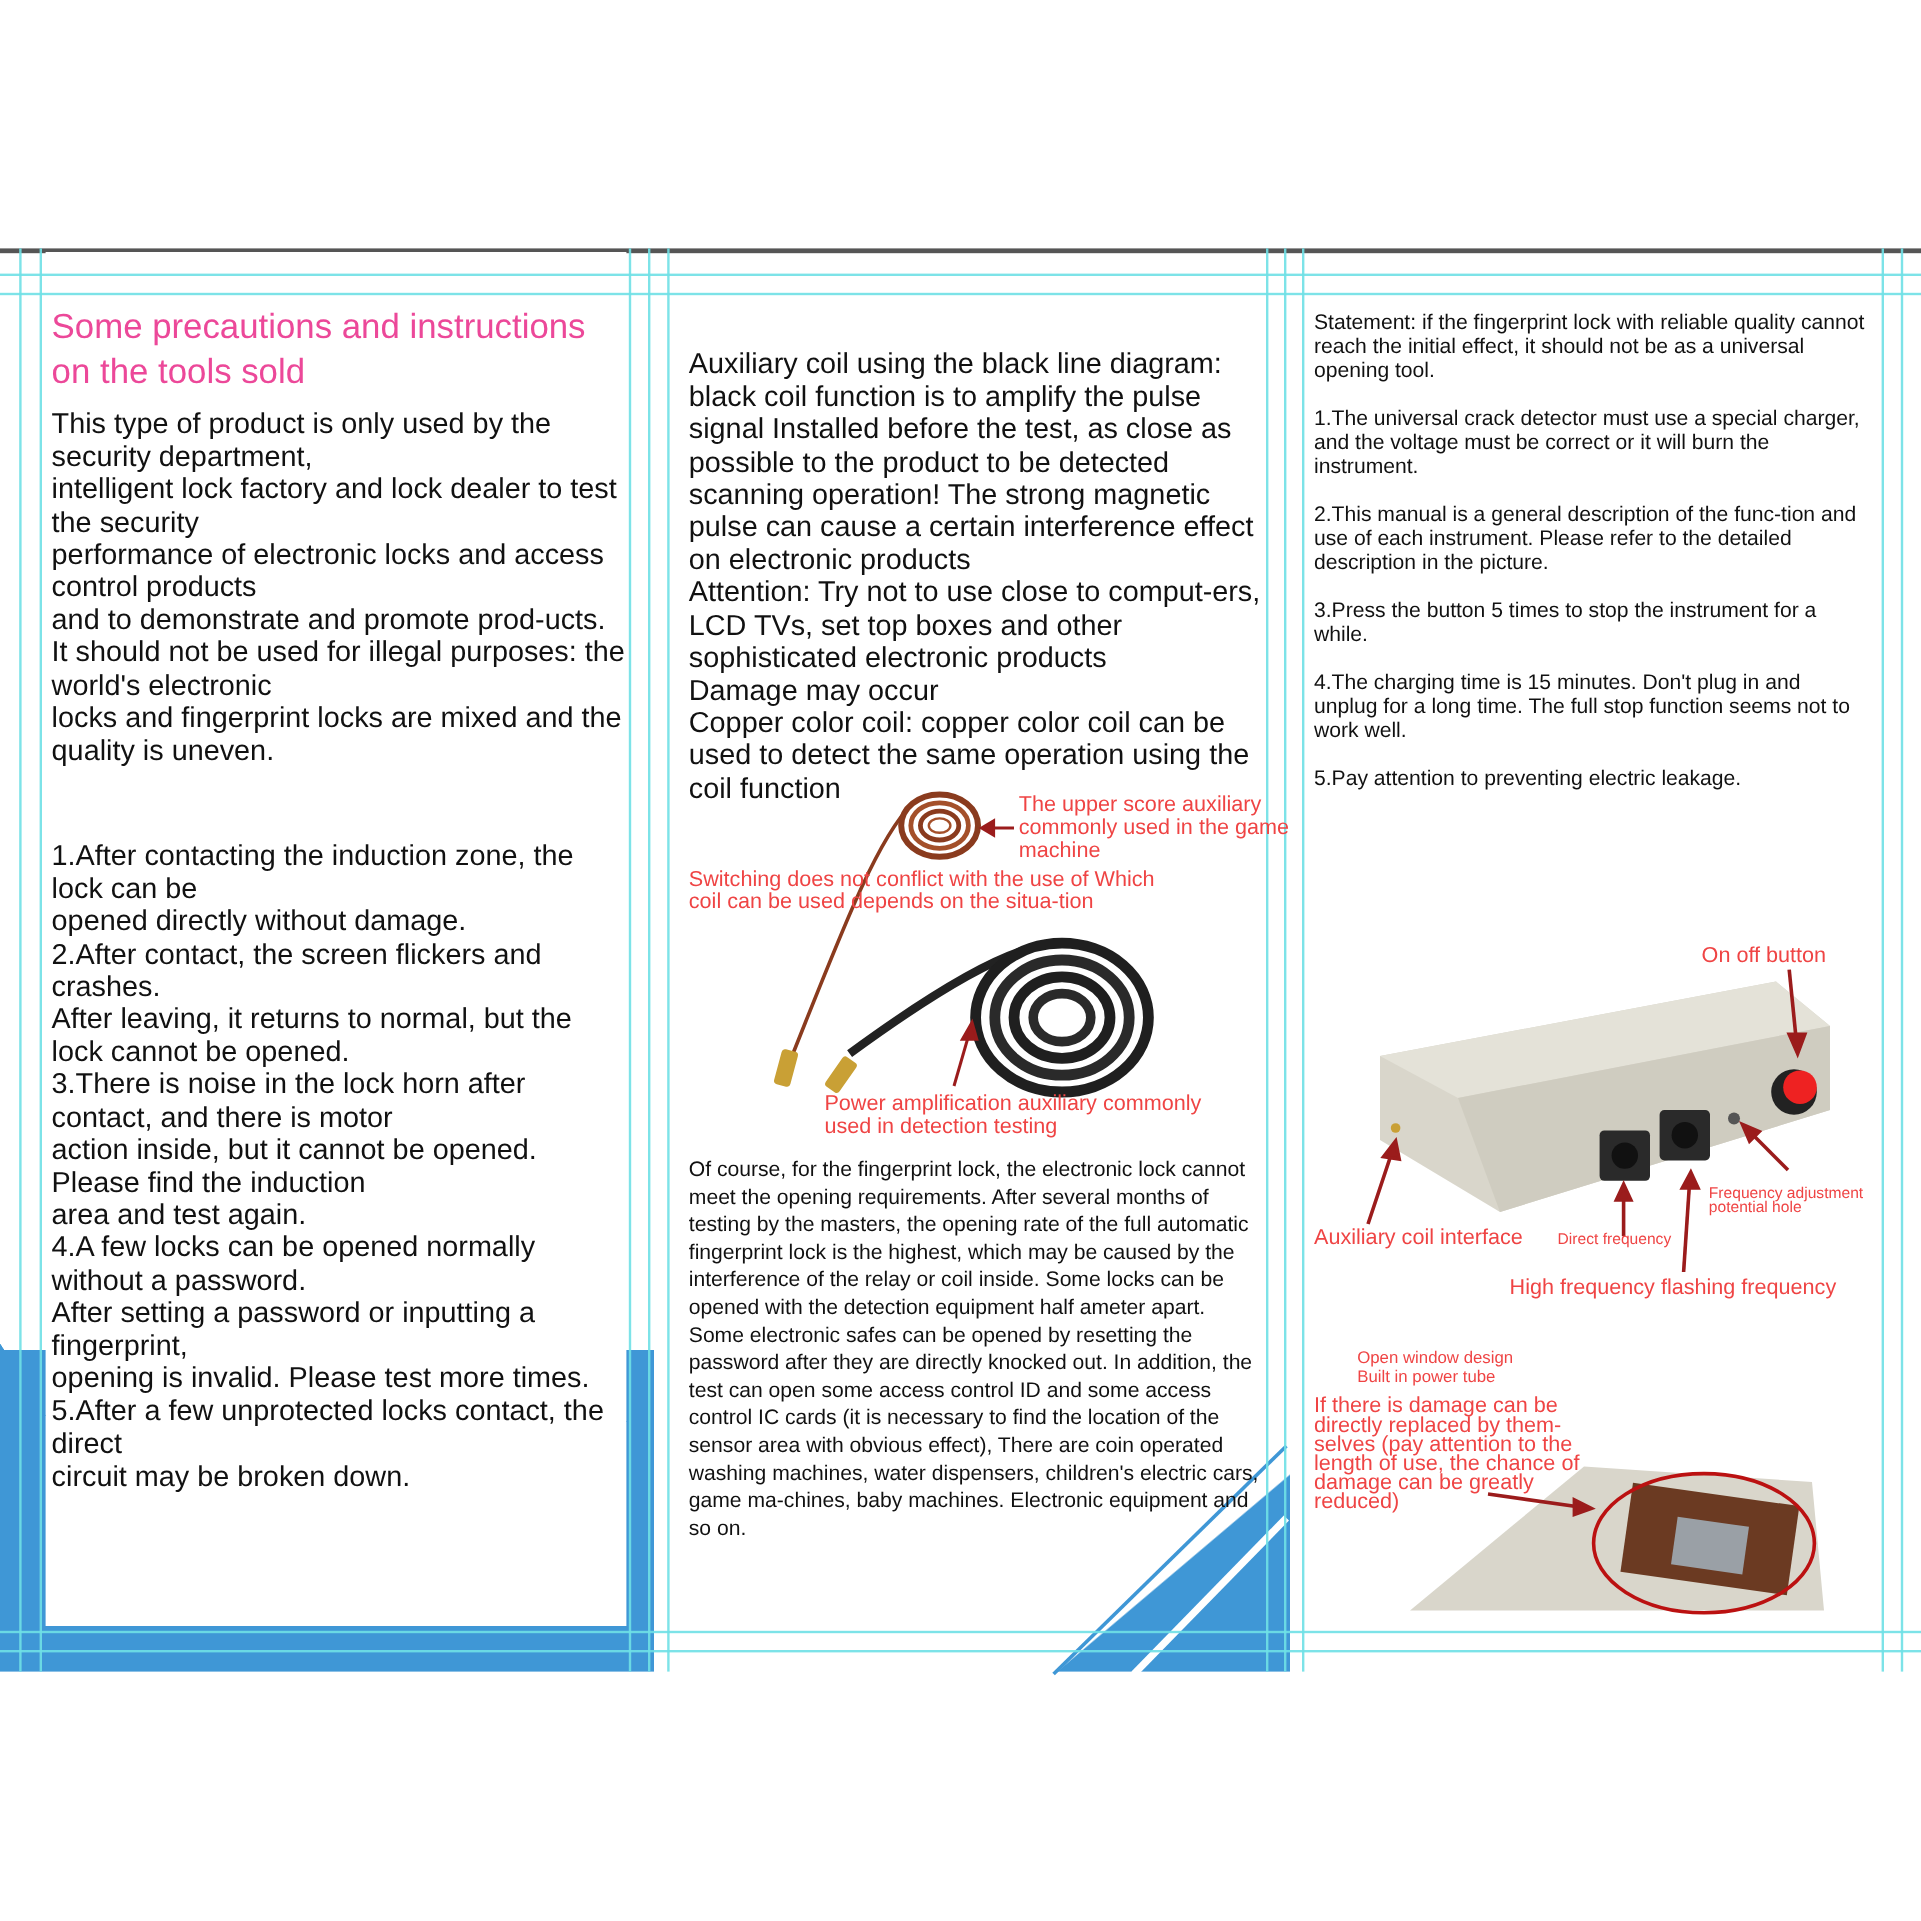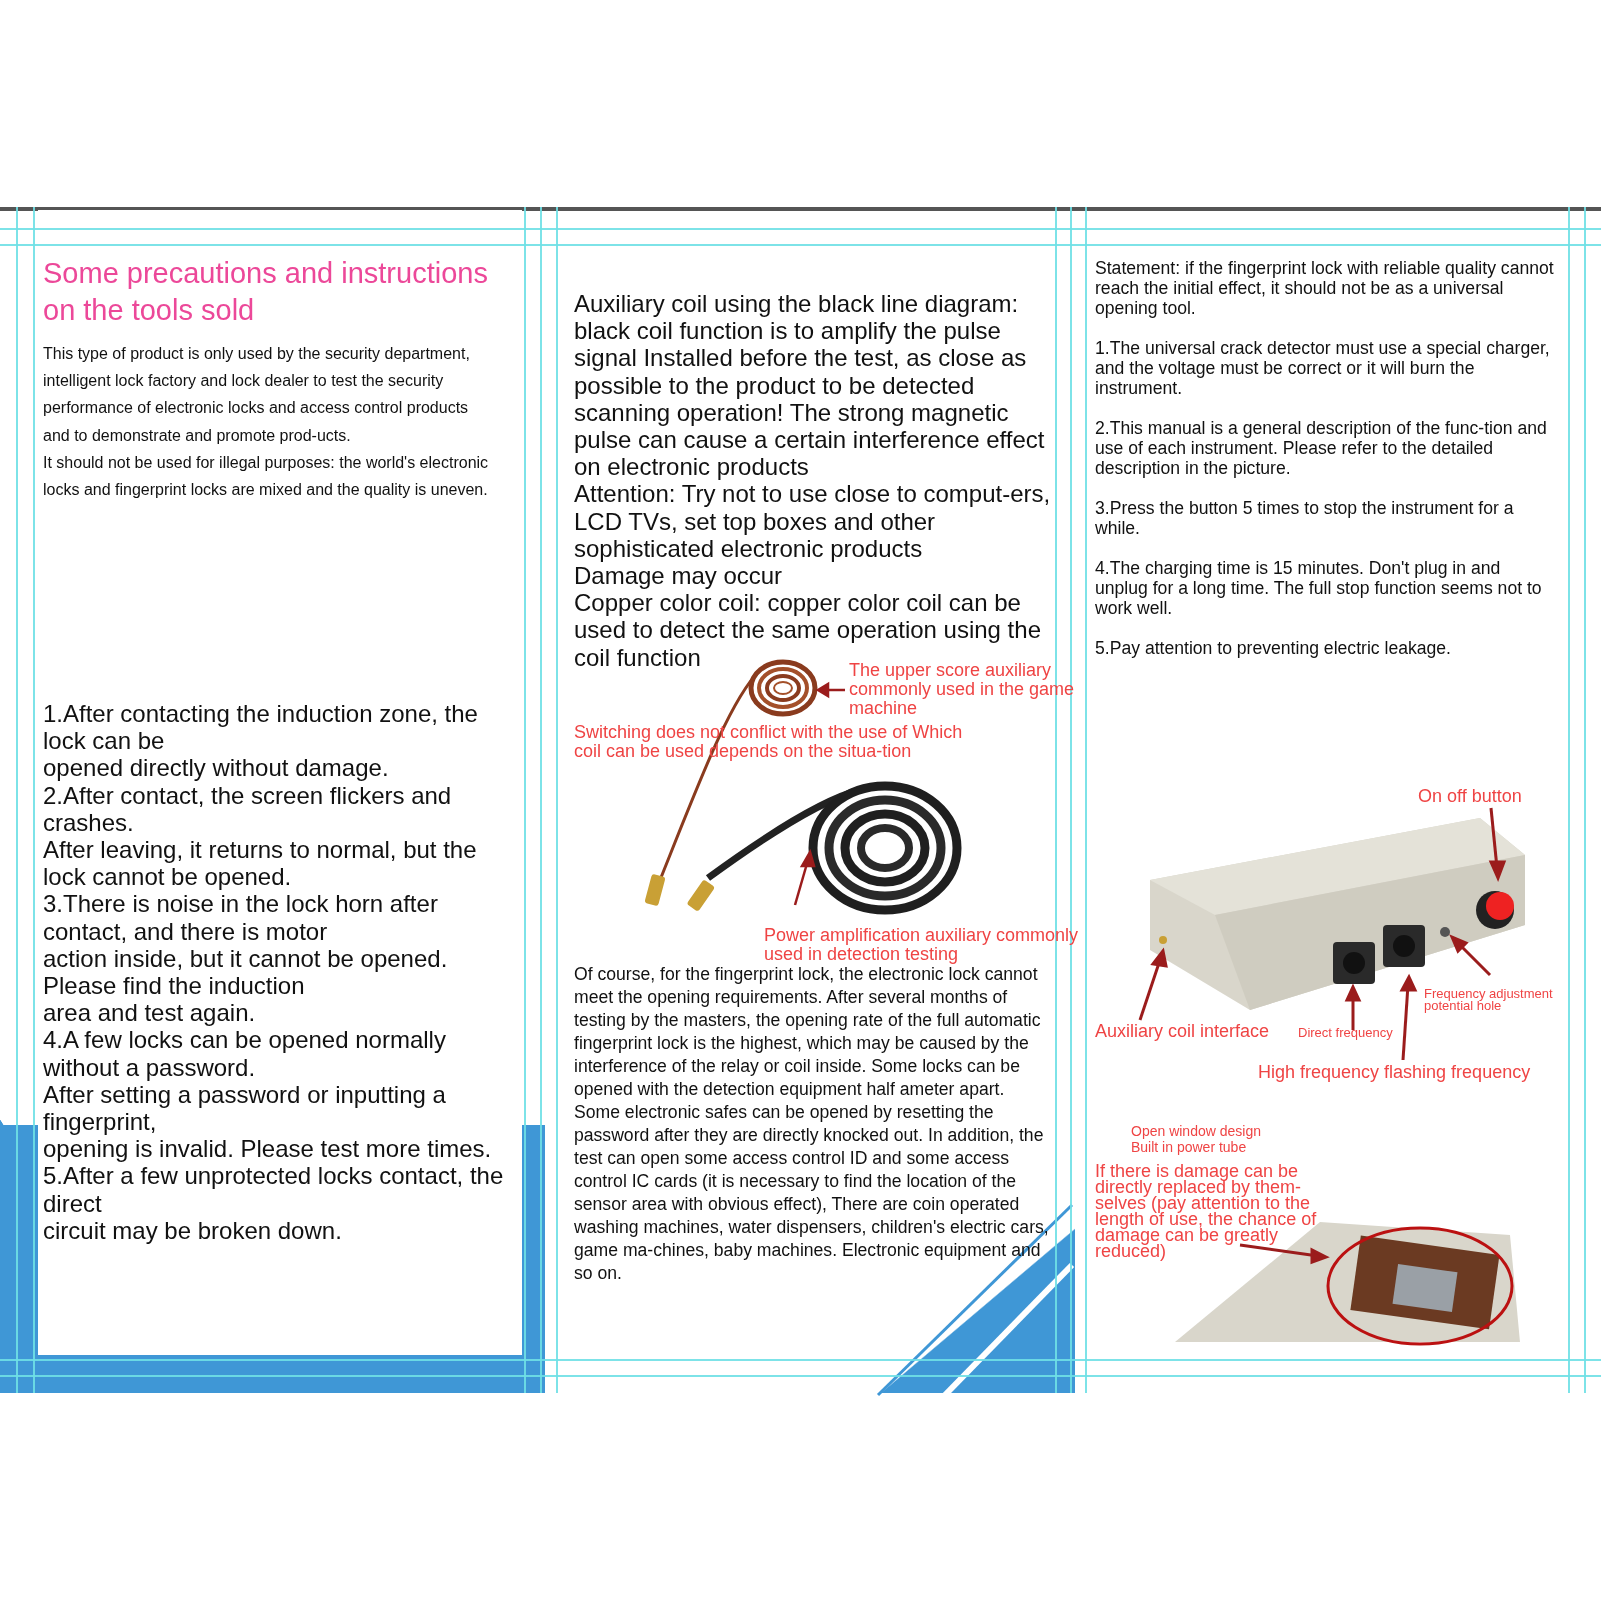--- a/index.html
+++ b/index.html
@@ -13,21 +13,21 @@
   .topbar { left: 0; top: 207px; width: 1601px; height: 4px; background: #555; }
   .guide-h { left: 0; width: 1601px; height: 2px; background: #6fe0e6; opacity: .9; }
   .guide-v { top: 207px; width: 2px; height: 1186px; background: #6fe0e6; opacity: .9; }
 
   
   .left-blue { left: 0; top: 1125px; width: 545px; height: 268px; background: #3f97d6; }
   .left-white { left: 38px; top: 210px; width: 484px; height: 1145px; background: #fff; }
   .left-fold-l { left: 0; top: 1120px; width: 38px; height: 60px; background: linear-gradient(to top right, #3f97d6 50%, transparent 51%); }
   .left-fold-r { left: 522px; top: 1145px; width: 23px; height: 40px; background: linear-gradient(to top left, #3f97d6 50%, transparent 51%); }
   .title { left: 43px; top: 255px; width: 480px; font-size: 29px; line-height: 37px; color: #ec4899; }
-  .left-text { left: 43px; top: 340px; width: 480px; font-size: 16px; line-height: 27.2px; white-space: pre-line; }
+  .left-text { left: 43px; top: 340px; width: 480px; font-size: 24px; line-height: 27.2px; white-space: pre-line; }
   .left-list { left: 43px; top: 700px; width: 480px; font-size: 24px; line-height: 27.2px; white-space: pre-line; }
 
   
   .mid-text { left: 574px; top: 258px; width: 480px; font-size: 24px; line-height: 27.2px; white-space: pre-line; margin-top: 32px; }
   .mid-para { left: 574px; top: 963px; width: 478px; font-size: 17.6px; line-height: 23px; }
   .mid-tri { left: 880px; top: 1228px; width: 195px; height: 165px; background: linear-gradient(to bottom right, transparent 50%, #3f97d6 50.5%); }
 
   .red { color: #ef4444; }
   .cap { font-size: 18px; line-height: 19px; }
 
@@ -118,21 +118,21 @@
   <g stroke="#9b1c1c" stroke-width="2.5" fill="#9b1c1c">
     <line x1="845" y1="690" x2="822" y2="690"></line>
     <polygon points="818,690 828,684 828,696"></polygon>
     <line x1="795" y1="905" x2="808" y2="860"></line>
     <polygon points="810,852 802,866 814,866"></polygon>
   </g>
 </svg>
 
 <div class="abs red cap" style="left:849px;top:661px;width:230px;">The upper score auxiliary commonly used in the game machine</div>
 <div class="abs red cap" style="left:574px;top:723px;width:420px;">Switching does not conflict with the use of Which coil can be used depends on the situa-tion</div>
-<div class="abs red cap" style="left:764px;top:910px;width:320px;margin-top:16px;">Power amplification auxiliary commonly used in detection testing</div>
+<div class="abs red cap" style="left:687px;top:910px;width:320px;">Power amplification auxiliary commonly used in detection testing</div>
 
 <div class="abs mid-para">Of course, for the fingerprint lock, the electronic lock cannot meet the opening requirements. After several months of testing by the masters, the opening rate of the full automatic fingerprint lock is the highest, which may be caused by the interference of the relay or coil inside. Some locks can be opened with the detection equipment half ameter apart. Some electronic safes can be opened by resetting the password after they are directly knocked out. In addition, the test can open some access control ID and some access control IC cards (it is necessary to find the location of the sensor area with obvious effect), There are coin operated washing machines, water dispensers, children's electric cars, game ma-chines, baby machines. Electronic equipment and so on.</div>
 
 <div class="abs right-text">
   <p>Statement: if the fingerprint lock with reliable quality cannot reach the initial effect, it should not be as a universal opening tool.</p>
   <p>1.The universal crack detector must use a special charger, and the voltage must be correct or it will burn the instrument.</p>
   <p>2.This manual is a general description of the func-tion and use of each instrument. Please refer to the detailed description in the picture.</p>
   <p>3.Press the button 5 times to stop the instrument for a while.</p>
   <p>4.The charging time is 15 minutes. Don't plug in and unplug for a long time. The full stop function seems not to work well.</p>
   <p>5.Pay attention to preventing electric leakage.</p>

